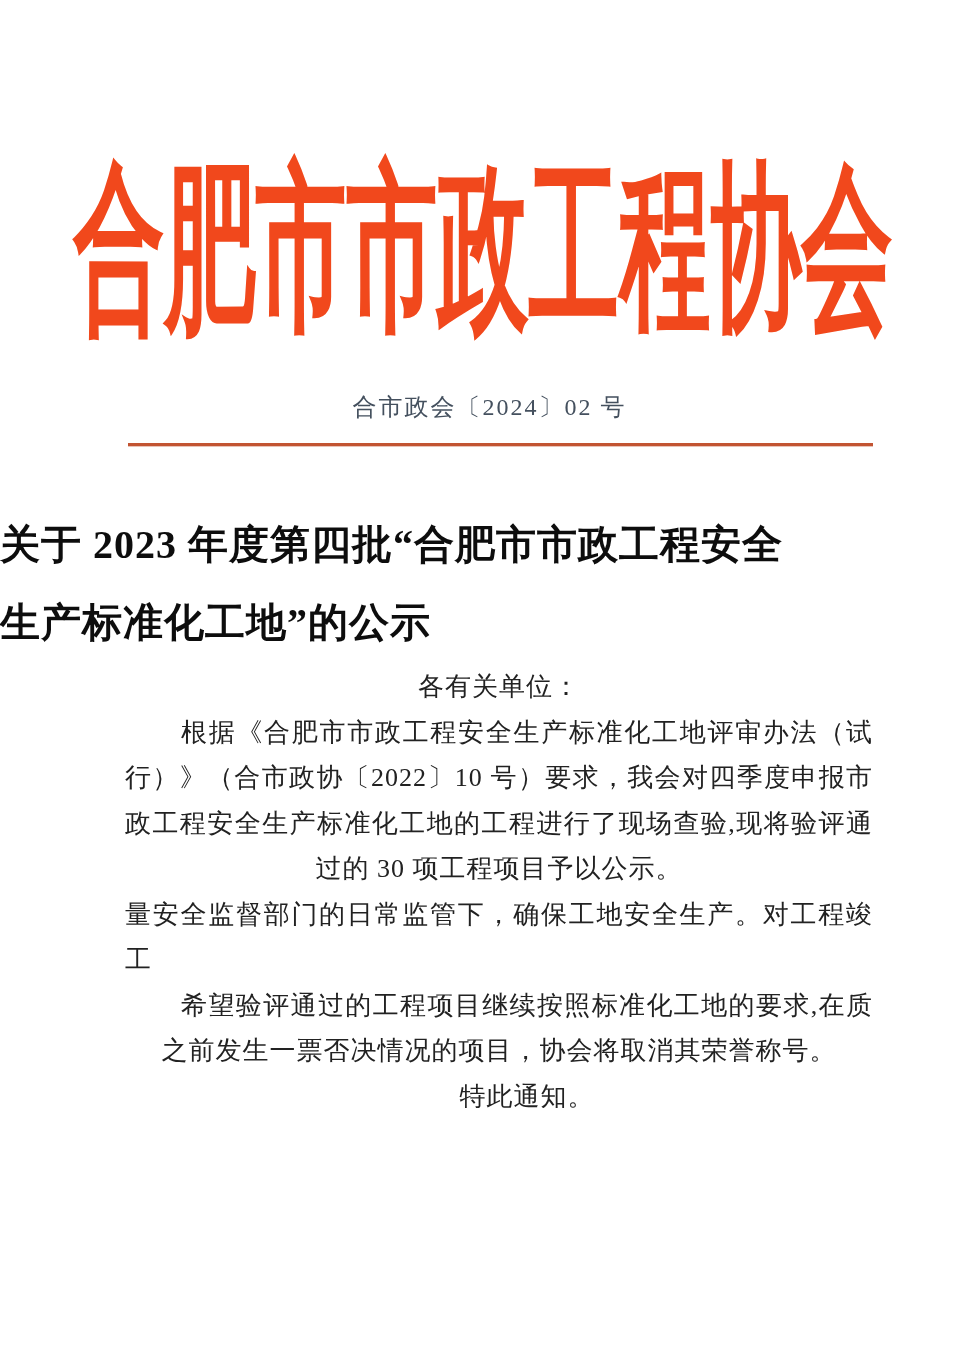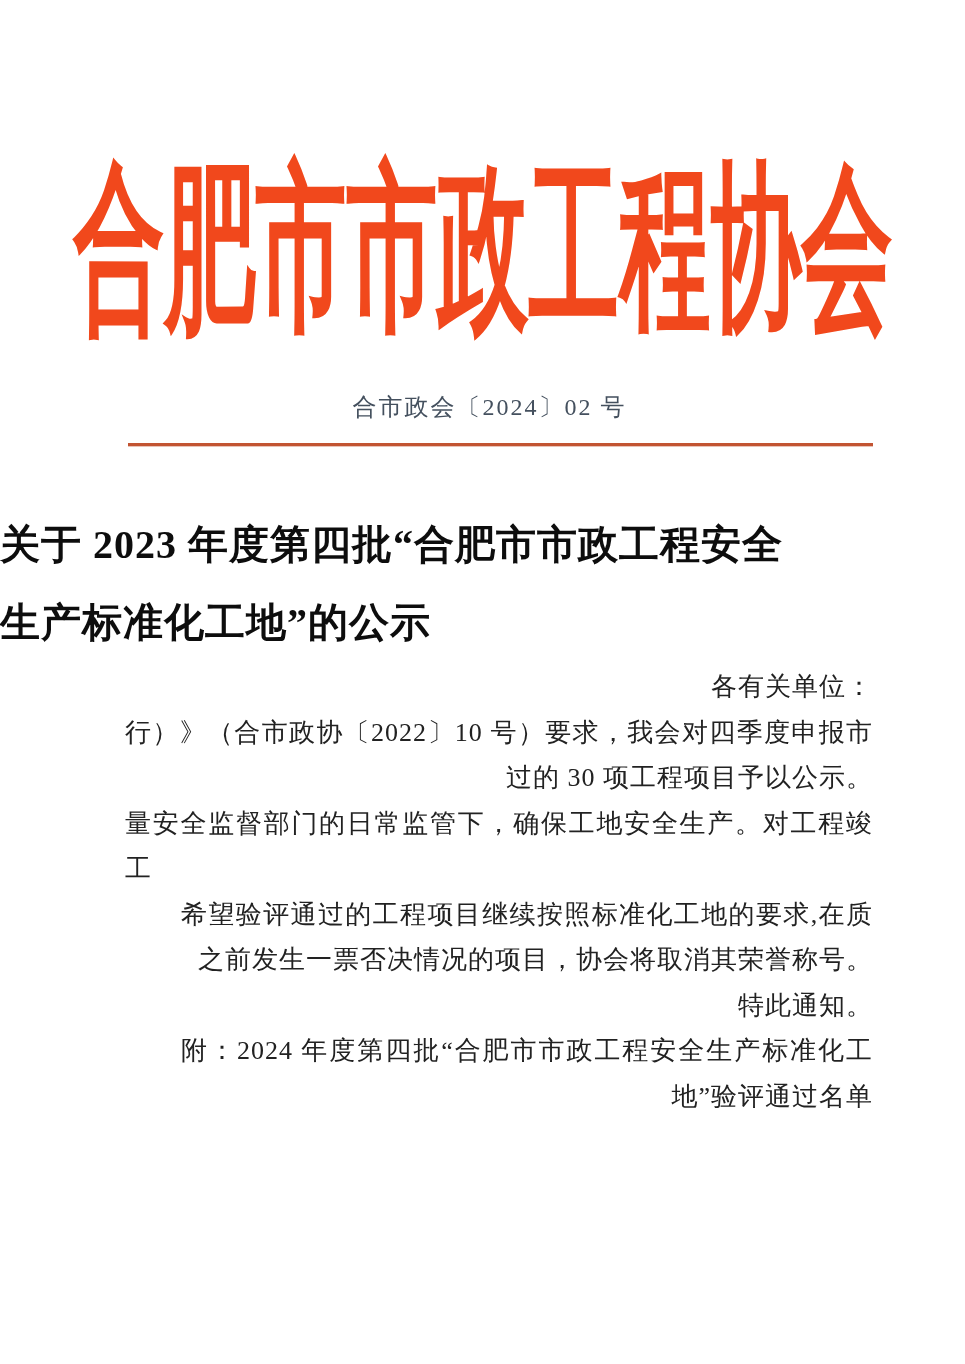--- a/index.html
+++ b/index.html
@@ -51,21 +51,21 @@
   }
   
   .body{
     position:absolute;top:664px;left:125px;width:748px;
     font-size:26px;color:#222222;
   }
   .bline{
     width:748px;box-sizing:border-box;
     line-height:45.5px;
     white-space:nowrap;
-    text-align:right;
+    text-align:center;
     letter-spacing:1px;
   }
   .bline.j{
     white-space:normal;
     text-align:justify;
     text-align-last:justify;
     text-justify:inter-ideograph;
   }
   .bline.ind{padding-left:56px;}
   
@@ -99,21 +99,23 @@
 
   <div class="divider"></div>
 
   <div class="title">
     <div>关于 2023 年度第四批“合肥市市政工程安全</div>
     <div>生产标准化工地”的公示</div>
   </div>
 
   <div class="body">
     <div class="bline">各有关单位：</div>
+    <div class="bline ind j">根据《合肥市市政工程安全生产标准化工地评审办法（试</div>
     <div class="bline j">行）》（合市政协〔2022〕10 号）要求，我会对四季度申报市</div>
+    <div class="bline j">政工程安全生产标准化工地的工程进行了现场查验,现将验评通</div>
     <div class="bline">过的 30 项工程项目予以公示。</div>
     <div class="bline j">量安全监督部门的日常监管下，确保工地安全生产。对工程竣工</div>
     <div class="bline ind j">希望验评通过的工程项目继续按照标准化工地的要求,在质</div>
     <div class="bline">之前发生一票否决情况的项目，协会将取消其荣誉称号。</div>
     <div class="bline ind">特此通知。</div>
     <div class="bline ind j">附：2024 年度第四批“合肥市市政工程安全生产标准化工</div>
     <div class="bline">地”验评通过名单</div>
   </div>
 
   <div class="date">二〇二四年一月八日</div>

